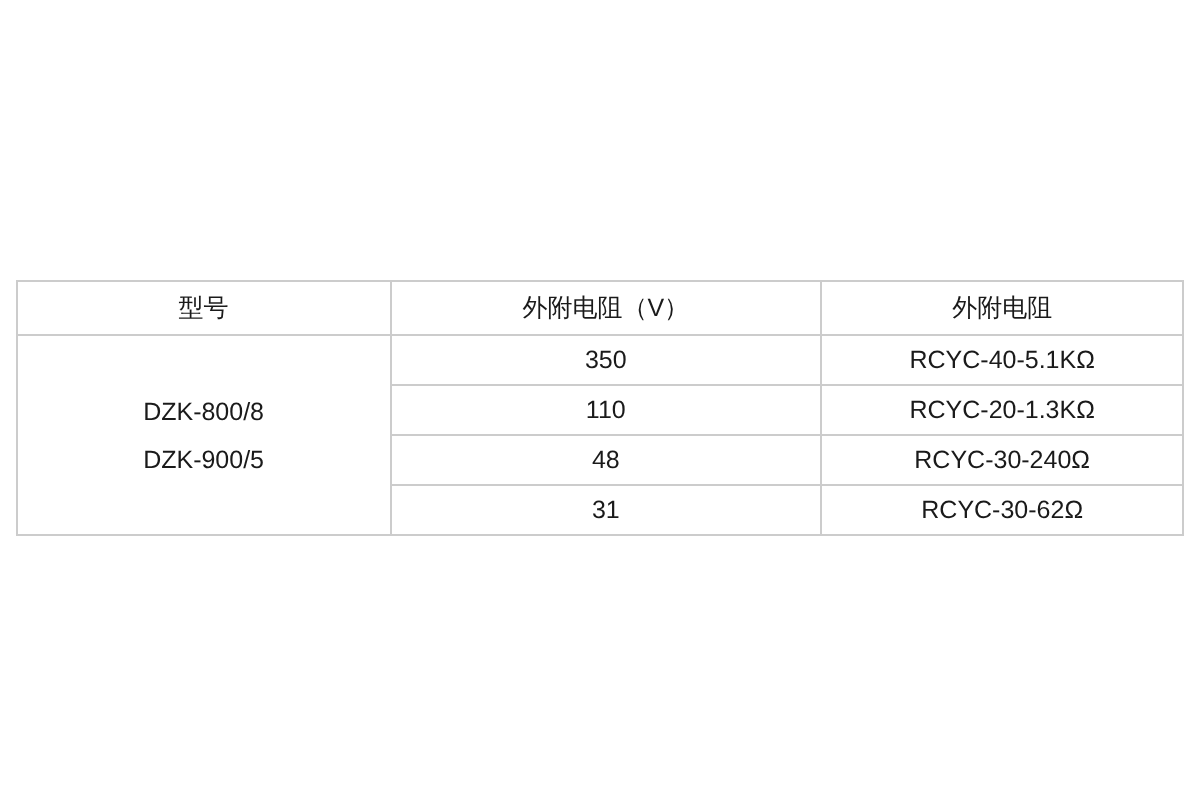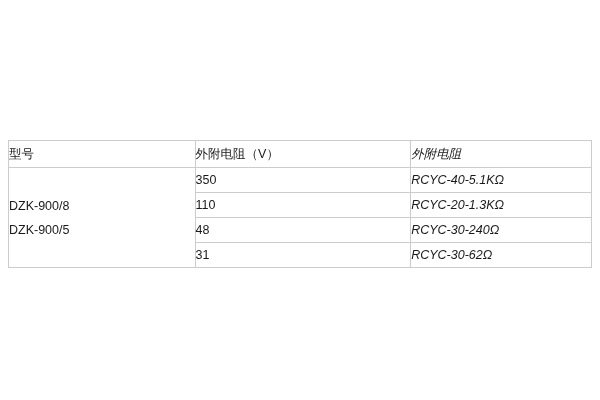--- a/index.html
+++ b/index.html
@@ -24,32 +24,33 @@
     border-collapse: collapse;
     width: 100%;
     table-layout: fixed;
   }
   table.spec-table td,
   table.spec-table th {
     border: 1px solid #cccccc;
     font-weight: normal;
     font-size: 12.5px;
     color: #1a1a1a;
+    text-align: center;
     vertical-align: middle;
     padding: 0;
     height: 24px;
     line-height: 24px;
   }
   table.spec-table thead td {
     height: 26px;
     line-height: 26px;
   }
   td.col-model { width: 32%; }
   td.col-voltage { width: 37%; }
-  td.col-resistor { width: 31%; font-style: italic; }
+  td.col-resistor { width: 31%; }
   td.model-cell {
     line-height: 1.9;
     padding: 2px 0;
   }
   td.model-cell .model-line {
     display: block;
   }
 </style>
 </head>
 <body>
@@ -59,21 +60,21 @@
     <thead>
       <tr>
         <td class="col-model">型号</td>
         <td class="col-voltage">外附电阻（V）</td>
         <td class="col-resistor">外附电阻</td>
       </tr>
     </thead>
     <tbody>
       <tr>
         <td class="col-model model-cell" rowspan="4">
-          <span class="model-line">DZK-900/8</span>
+          <span class="model-line">DZK-800/8</span>
           <span class="model-line">DZK-900/5</span>
         </td>
         <td class="col-voltage">350</td>
         <td class="col-resistor">RCYC-40-5.1KΩ</td>
       </tr>
       <tr>
         <td class="col-voltage">110</td>
         <td class="col-resistor">RCYC-20-1.3KΩ</td>
       </tr>
       <tr>

